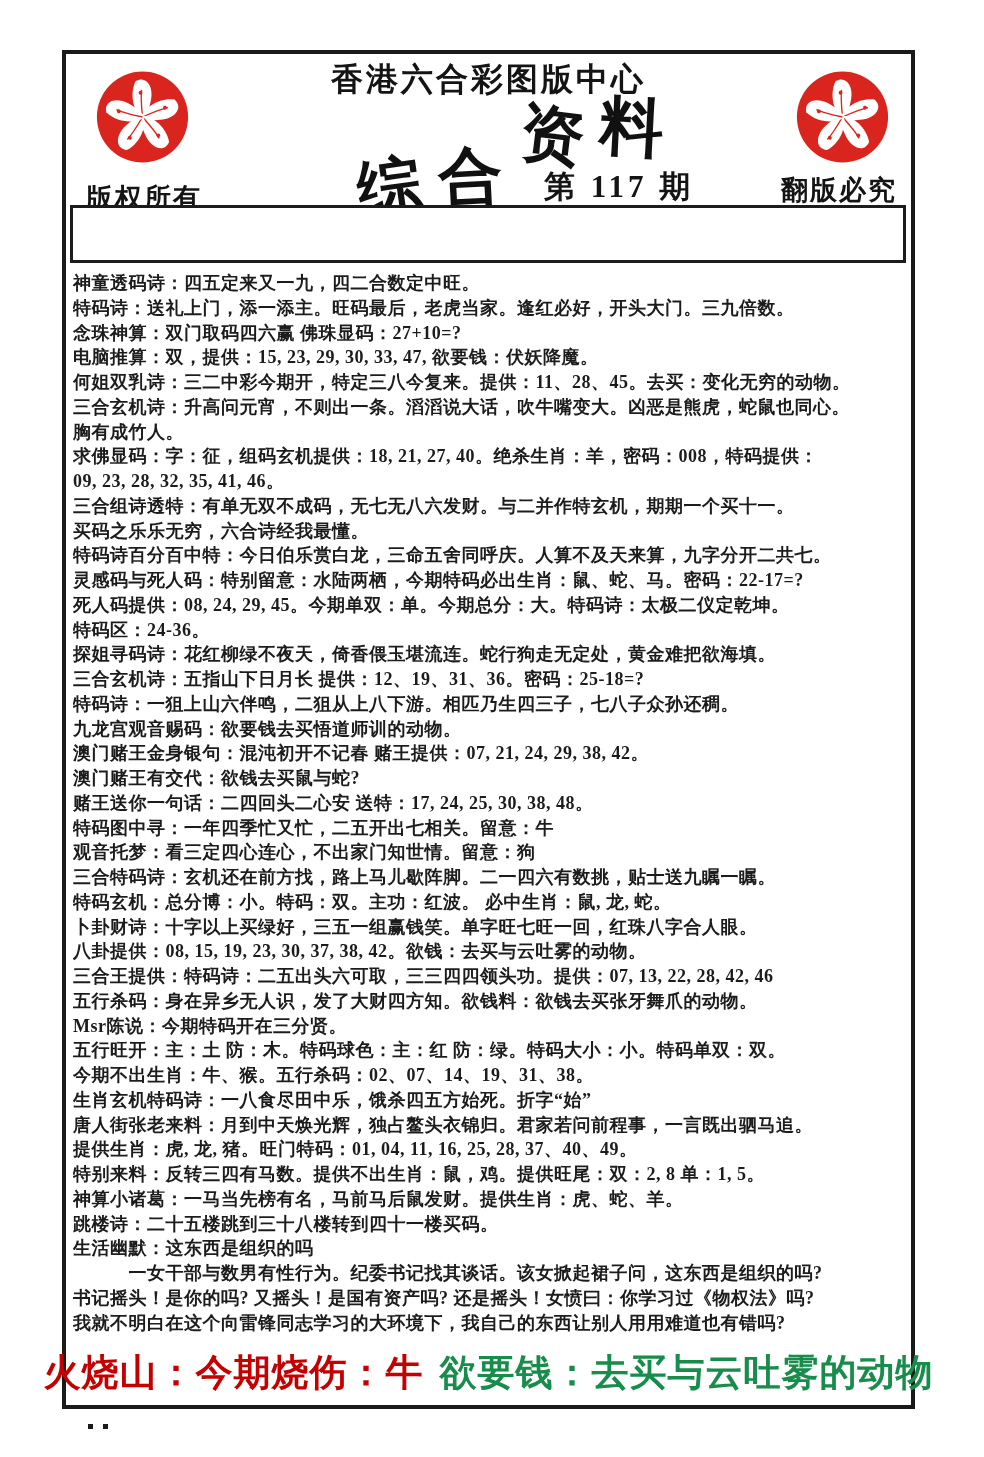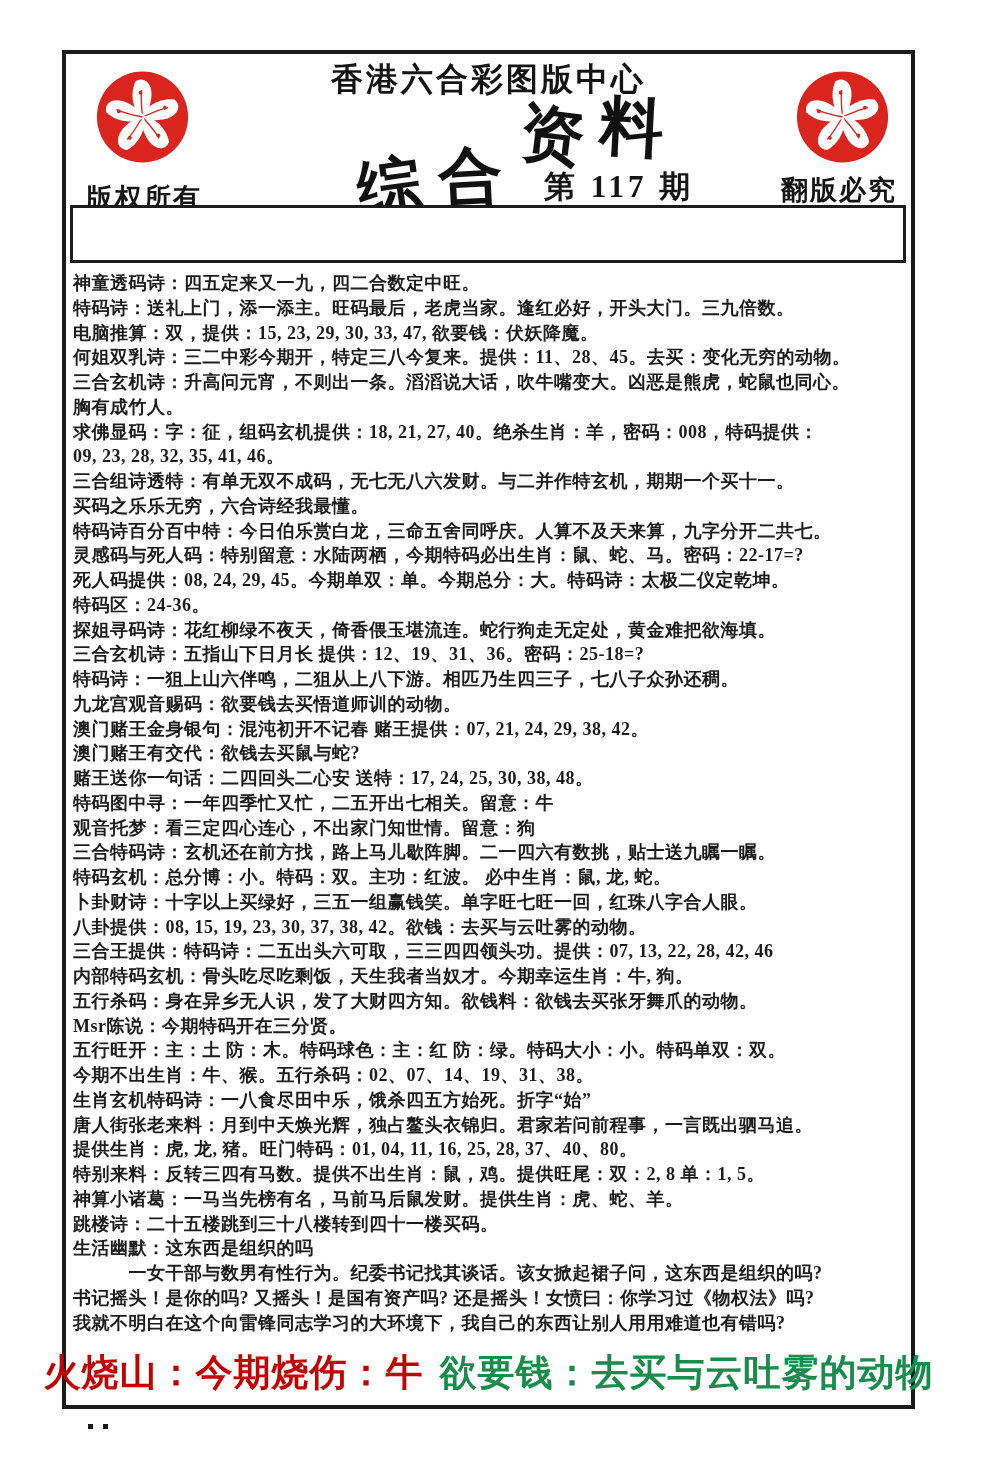--- a/index.html
+++ b/index.html
@@ -156,20 +156,21 @@
         </g>
       </g>
     </svg>
   </div>
 
   <div class="banner-box"></div>
 
   <div class="text-area">
       <div class="text-line">神童透码诗：四五定来又一九，四二合数定中旺。</div>
       <div class="text-line">特码诗：送礼上门，添一添主。旺码最后，老虎当家。逢红必好，开头大门。三九倍数。</div>
+      <div class="text-line">念珠神算：双门取码四六赢 佛珠显码：27+10=?</div>
       <div class="text-line">电脑推算：双，提供：15, 23, 29, 30, 33, 47, 欲要钱：伏妖降魔。</div>
       <div class="text-line">何姐双乳诗：三二中彩今期开，特定三八今复来。提供：11、28、45。去买：变化无穷的动物。</div>
       <div class="text-line">三合玄机诗：升高问元宵，不则出一条。滔滔说大话，吹牛嘴变大。凶恶是熊虎，蛇鼠也同心。</div>
       <div class="text-line">胸有成竹人。</div>
       <div class="text-line">求佛显码：字：征，组码玄机提供：18, 21, 27, 40。绝杀生肖：羊，密码：008，特码提供：</div>
       <div class="text-line">09, 23, 28, 32, 35, 41, 46。</div>
       <div class="text-line">三合组诗透特：有单无双不成码，无七无八六发财。与二并作特玄机，期期一个买十一。</div>
       <div class="text-line">买码之乐乐无穷，六合诗经我最懂。</div>
       <div class="text-line">特码诗百分百中特：今日伯乐赏白龙，三命五舍同呼庆。人算不及天来算，九字分开二共七。</div>
       <div class="text-line">灵感码与死人码：特别留意：水陆两栖，今期特码必出生肖：鼠、蛇、马。密码：22-17=?</div>
@@ -182,28 +183,27 @@
       <div class="text-line">澳门赌王金身银句：混沌初开不记春 赌王提供：07, 21, 24, 29, 38, 42。</div>
       <div class="text-line">澳门赌王有交代：欲钱去买鼠与蛇?</div>
       <div class="text-line">赌王送你一句话：二四回头二心安 送特：17, 24, 25, 30, 38, 48。</div>
       <div class="text-line">特码图中寻：一年四季忙又忙，二五开出七相关。留意：牛</div>
       <div class="text-line">观音托梦：看三定四心连心，不出家门知世情。留意：狗</div>
       <div class="text-line">三合特码诗：玄机还在前方找，路上马儿歇阵脚。二一四六有数挑，贴士送九瞩一瞩。</div>
       <div class="text-line">特码玄机：总分博：小。特码：双。主功：红波。  必中生肖：鼠, 龙, 蛇。</div>
       <div class="text-line">卜卦财诗：十字以上买绿好，三五一组赢钱笑。单字旺七旺一回，红珠八字合人眼。</div>
       <div class="text-line">八卦提供：08, 15, 19, 23, 30, 37, 38, 42。欲钱：去买与云吐雾的动物。</div>
       <div class="text-line">三合王提供：特码诗：二五出头六可取，三三四四领头功。提供：07, 13, 22, 28, 42, 46</div>
-      <div class="text-line">内部特码玄机：骨头吃尽吃剩饭，天生我者当奴才。今期幸运生肖：牛, 狗。</div>
       <div class="text-line">五行杀码：身在异乡无人识，发了大财四方知。欲钱料：欲钱去买张牙舞爪的动物。</div>
       <div class="text-line">Msr陈说：今期特码开在三分贤。</div>
       <div class="text-line">五行旺开：主：土 防：木。特码球色：主：红 防：绿。特码大小：小。特码单双：双。</div>
       <div class="text-line">今期不出生肖：牛、猴。五行杀码：02、07、14、19、31、38。</div>
       <div class="text-line">生肖玄机特码诗：一八食尽田中乐，饿杀四五方始死。折字“始”</div>
       <div class="text-line">唐人街张老来料：月到中天焕光辉，独占鳌头衣锦归。君家若问前程事，一言既出驷马追。</div>
-      <div class="text-line">提供生肖：虎, 龙, 猪。旺门特码：01, 04, 11, 16, 25, 28, 37、40、80。</div>
+      <div class="text-line">提供生肖：虎, 龙, 猪。旺门特码：01, 04, 11, 16, 25, 28, 37、40、49。</div>
       <div class="text-line">特别来料：反转三四有马数。提供不出生肖：鼠，鸡。提供旺尾：双：2, 8 单：1, 5。</div>
       <div class="text-line">神算小诸葛：一马当先榜有名，马前马后鼠发财。提供生肖：虎、蛇、羊。</div>
       <div class="text-line">跳楼诗：二十五楼跳到三十八楼转到四十一楼买码。</div>
       <div class="text-line">生活幽默：这东西是组织的吗</div>
       <div class="text-line">　　　一女干部与数男有性行为。纪委书记找其谈话。该女掀起裙子问，这东西是组织的吗?</div>
       <div class="text-line">书记摇头！是你的吗? 又摇头！是国有资产吗? 还是摇头！女愤曰：你学习过《物权法》吗?</div>
       <div class="text-line">我就不明白在这个向雷锋同志学习的大环境下，我自己的东西让别人用用难道也有错吗?</div>
     </div>
 
   <div class="footer">

